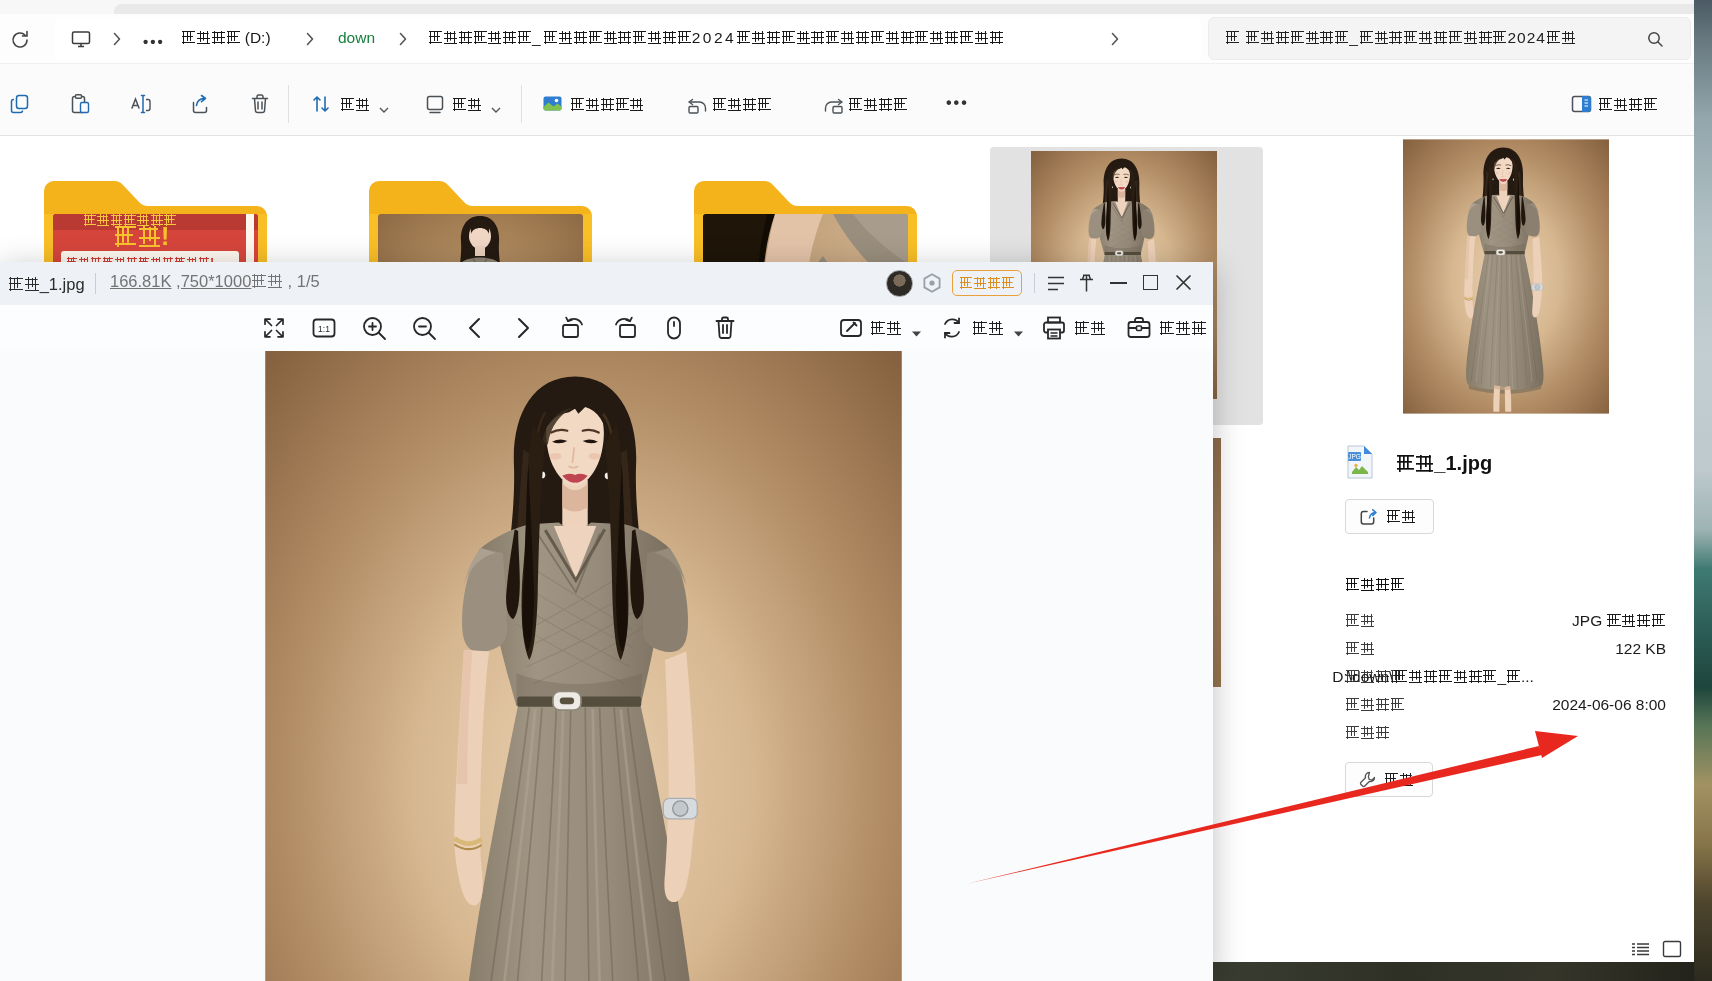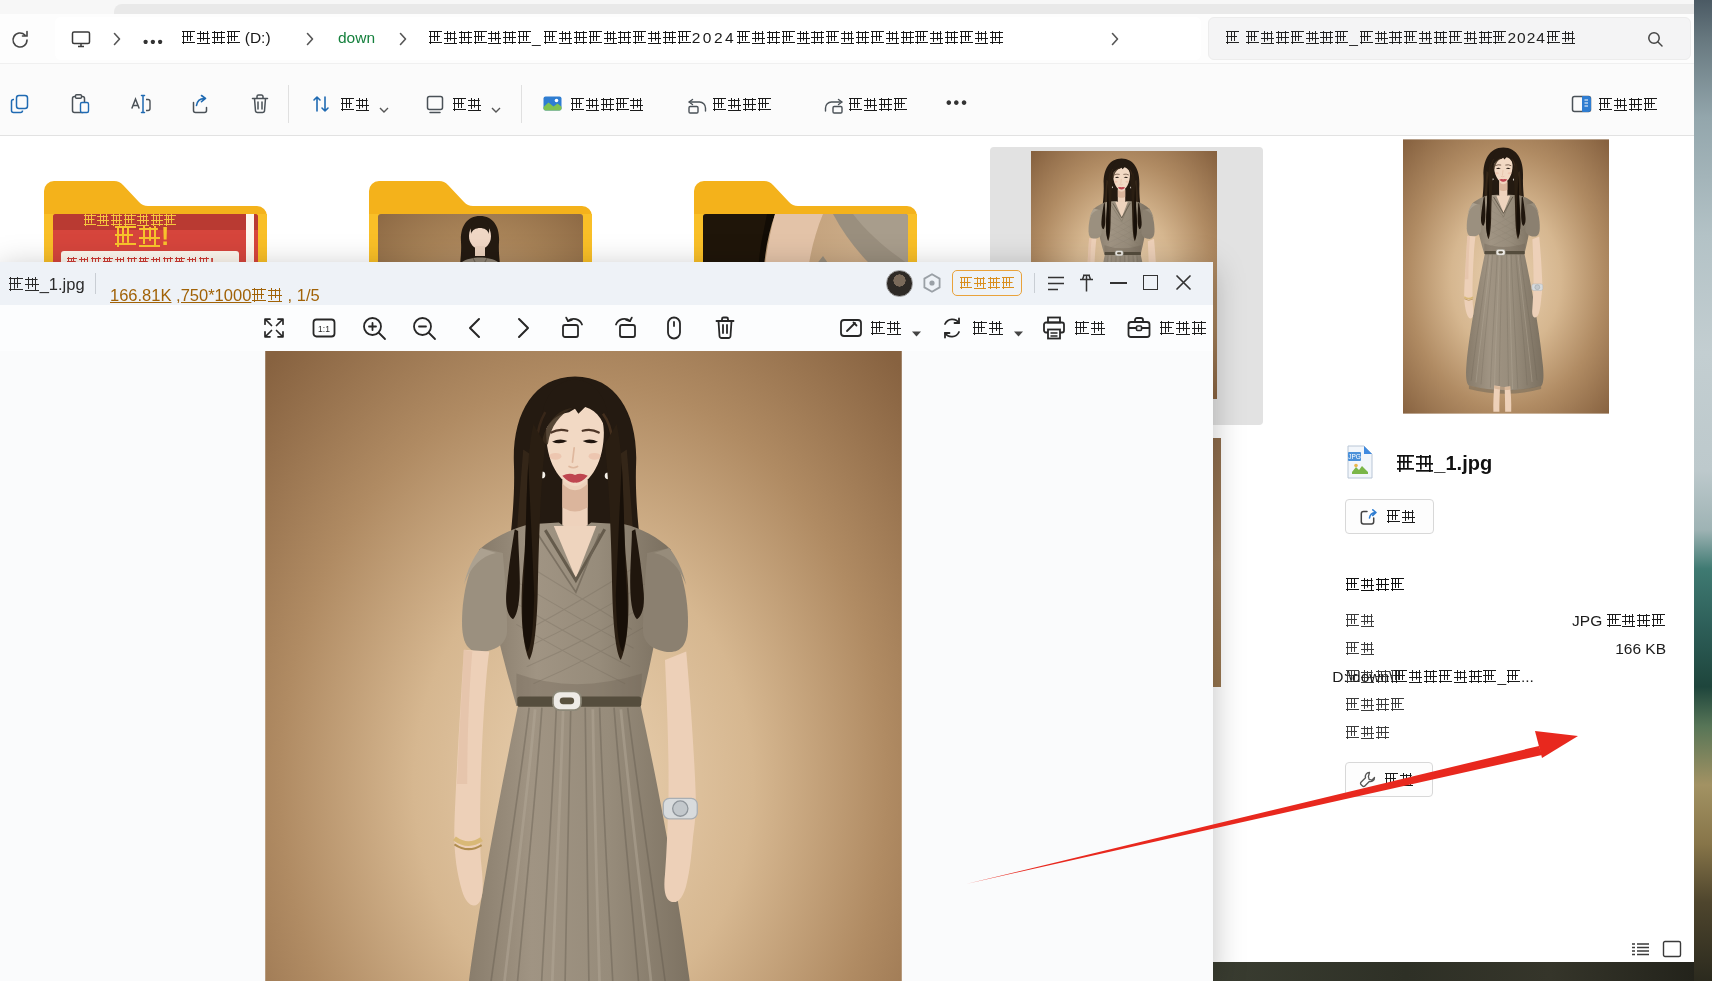--- a/index.html
+++ b/index.html
@@ -191,24 +191,25 @@
     <div class="abs" style="left:1345px;top:499px;width:89px;height:35px;background:#fdfdfd;border:1px solid #d8d8d8;border-radius:4px"></div>
     <div class="abs" style="left:1358px;top:507px"><svg width="21" height="20" viewBox="0 0 21 20">
         <path d="M9 4.5H5.5a2.2 2.2 0 0 0-2.2 2.2v8a2.2 2.2 0 0 0 2.2 2.2h8a2.2 2.2 0 0 0 2.2-2.2V11" fill="none" stroke="#444" stroke-width="1.5" stroke-linecap="round"></path>
         <path d="M11.5 11 C12 7.5 14 5.8 17.5 5.5 M14.8 2.8 18 5.5 14.8 8.4" fill="none" stroke="#2f7dd1" stroke-width="1.6" stroke-linecap="round" stroke-linejoin="round"></path>
       </svg></div>
     <div class="abs" style="left:1386px;top:508px;font-size:15.5px;color:#1b1b1b"><i class="cj g1"></i><i class="cj g2"></i></div>
     <div class="abs" style="left:1345px;top:576px;font-size:15.5px;font-weight:bold;color:#111"><i class="cj g1"></i><i class="cj g2"></i><i class="cj g0"></i><i class="cj g1"></i></div>
     <div class="abs" style="left:1345px;top:612px;font-size:15.5px;color:#3c3c3c"><i class="cj g1"></i><i class="cj g2"></i></div>
     <div class="abs" style="left:1200px;top:612px;width:466px;font-size:15.5px;color:#1b1b1b;text-align:right">JPG <i class="cj g1"></i><i class="cj g2"></i><i class="cj g0"></i><i class="cj g1"></i></div>
     <div class="abs" style="left:1345px;top:640px;font-size:15.5px;color:#3c3c3c"><i class="cj g1"></i><i class="cj g2"></i></div>
-    <div class="abs" style="left:1200px;top:640px;width:466px;font-size:15.5px;color:#1b1b1b;text-align:right">166 KB</div>
+    <div class="abs" style="left:1200px;top:640px;width:466px;font-size:15.5px;color:#1b1b1b;text-align:right">122 KB</div>
     <div class="abs" style="left:1345px;top:668px;font-size:15.5px;color:#3c3c3c"><i class="cj g1"></i><i class="cj g2"></i><i class="cj g0"></i><i class="cj g1"></i></div>
     <div class="abs" style="left:1200px;top:668px;width:466px;font-size:15.5px;color:#1b1b1b;text-align:center">D:\down\<i class="cj g1"></i><i class="cj g2"></i><i class="cj g0"></i><i class="cj g1"></i><i class="cj g2"></i><i class="cj g0"></i><i class="cj g1"></i>_<i class="cj g1"></i>...</div>
     <div class="abs" style="left:1345px;top:696px;font-size:15.5px;color:#3c3c3c"><i class="cj g1"></i><i class="cj g2"></i><i class="cj g0"></i><i class="cj g1"></i></div>
+    <div class="abs" style="left:1200px;top:696px;width:466px;font-size:15.5px;color:#1b1b1b;text-align:right">2024-06-06 8:00</div>
     <div class="abs" style="left:1345px;top:724px;font-size:15.5px;color:#3c3c3c"><i class="cj g1"></i><i class="cj g2"></i><i class="cj g0"></i></div>
     <div class="abs" style="left:1345px;top:762px;width:88px;height:35px;background:#fdfdfd;border:1px solid #d8d8d8;border-radius:4px"></div>
     <div class="abs" style="left:1358px;top:770px"><svg width="19" height="19" viewBox="0 0 19 19">
         <path d="M11.5 2.5a4 4 0 0 0-4 5.2L3 12.2a1.6 1.6 0 0 0 0 2.3l1.5 1.5a1.6 1.6 0 0 0 2.3 0l4.5-4.5a4 4 0 0 0 5.2-4l-2.6 2.6-2.8-.7-.7-2.8z" fill="none" stroke="#555" stroke-width="1.3" stroke-linejoin="round"></path>
       </svg></div>
     <div class="abs" style="left:1384px;top:771px;font-size:15.5px;color:#1b1b1b"><i class="cj g1"></i><i class="cj g2"></i></div>
     <div class="abs" style="left:1631px;top:941px"><svg width="19" height="17" viewBox="0 0 19 17">
         <path d="M1 3h3M1 6.5h3M1 10h3M6 3h12M6 6.5h12M6 10h12M1 13.5h3M6 13.5h12" stroke="#3a3a3a" stroke-width="1.3"></path>
       </svg></div>
     <div class="abs" style="left:1662px;top:940px"><svg width="20" height="18" viewBox="0 0 20 18">
@@ -334,21 +335,21 @@
 <path d="M332 897 C330 930 328 962 329 992 L351 992 C351 958 352 922 354 900 Z" fill="#edd0b8"></path>
 <path d="M390 900 C393 925 395 960 394 992 L372 992 C372 960 371 925 370 902 Z" fill="#edd0b8"></path>
 <path d="M332 897 Q364 906 392 900 L392 911 Q364 917 332 908 Z" fill="#c9a482" opacity=".55"></path>
 </symbol>
     </defs>
   </svg>
 <div class="abs" style="left:0;top:262px;width:1213px;height:719px;background:#fafbfc;box-shadow:0 6px 30px rgba(0,0,0,.25)">
     <div class="abs" style="left:0;top:0;width:1213px;height:43px;background:#eef2f7"></div>
     <div class="abs" style="left:8px;top:13px;font-size:16.5px;color:#2b2b2b"><i class="cj g1"></i><i class="cj g2"></i>_1.jpg</div>
     <div class="abs" style="left:95px;top:11px;width:1px;height:21px;background:#c9ced4"></div>
-    <div class="abs" style="left:110px;top:24px;font-size:16.5px;color:#a16207"><span style="text-decoration:underline">166.81K</span> <span style="text-decoration:underline">,750*1000<i class="cj g1"></i><i class="cj g2"></i></span> , 1/5</div>
+    <div class="abs" style="left:110px;top:10px;font-size:16.5px;color:#737373"><span style="text-decoration:underline">166.81K</span> <span style="text-decoration:underline">,750*1000<i class="cj g1"></i><i class="cj g2"></i></span> , 1/5</div>
     <div class="abs" style="left:886px;top:8px;width:27px;height:27px;border-radius:50%;background:radial-gradient(circle at 50% 38%,#7a6a5a 0 30%,#2e2a26 31% 100%);border:1px solid #999"></div>
     <div class="abs" style="left:921px;top:10px"><svg width="22" height="22" viewBox="0 0 22 22">
         <path d="M11 2.2 18.6 6.6 V15.4 L11 19.8 3.4 15.4 V6.6 Z" fill="none" stroke="#9aa0a6" stroke-width="1.8"></path>
         <circle cx="11" cy="11" r="2.6" fill="#9aa0a6"></circle>
       </svg></div>
     <div class="abs" style="left:952px;top:8px;width:70px;height:26px;border:1.5px solid #e9a23b;border-radius:5px;color:#d98e1d;font-size:14.5px;text-align:center;line-height:25px"><i class="cj g1"></i><i class="cj g2"></i><i class="cj g0"></i><i class="cj g1"></i></div>
     <div class="abs" style="left:1034px;top:11px;width:1px;height:20px;background:#c9ced4"></div>
     <div class="abs" style="left:1047px;top:14px"><svg width="18" height="15" viewBox="0 0 18 15">
         <path d="M1 1.5h16M1 7.5h16M1 13.5h10" stroke="#333" stroke-width="1.6"></path>
       </svg></div>

